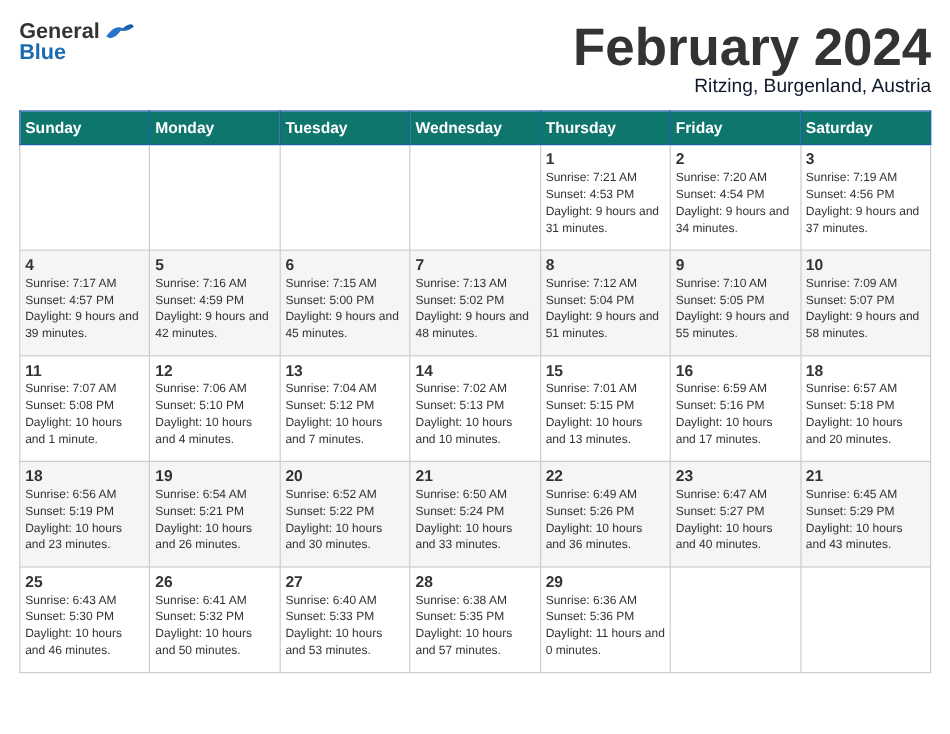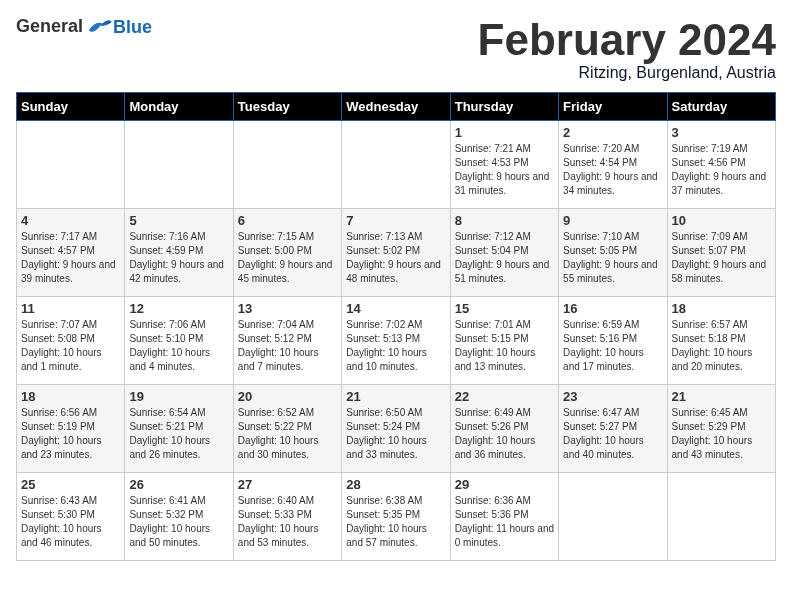--- a/index.html
+++ b/index.html
@@ -50,21 +50,21 @@
       font-size: 16px;
       color: #0f172a;
       font-weight: normal;
     }
     table {
       width: 100%;
       border-collapse: collapse;
       table-layout: fixed;
     }
     thead th {
-      background-color: #000000;
+      background-color: #0f766e;
       color: #fff;
       font-size: 13px;
       font-weight: bold;
       padding: 6px 4px;
       text-align: left;
       border: 1px solid #1a5fa8;
     }
     tbody td {
       border: 1px solid #ccc;
       vertical-align: top;
@@ -91,21 +91,21 @@
     }
     .empty-cell {
       background: #fff !important;
     }
   </style>
 </head>
 <body>
 
 <div class="header">
   <div class="logo">
-    <div style="display:flex;flex-direction:row;align-items:flex-end;line-height:1.1;">
+    <div style="display:flex;flex-direction:column;align-items:flex-start;line-height:1.1;">
       <div style="display:flex;align-items:center;">
         <span class="logo-text-general">General</span>
         <svg class="logo-icon" viewBox="0 0 40 30" xmlns="http://www.w3.org/2000/svg">
           <path d="M5,20 Q15,5 25,10 Q30,5 38,8 Q30,15 22,13 Q18,20 10,22 Z" fill="#2673c8"></path>
           <path d="M25,10 Q35,2 38,8 Q32,12 25,10Z" fill="#1a5fa8"></path>
         </svg>
       </div>
       <span class="logo-text-blue" style="margin-top:-4px;">Blue</span>
     </div>
   </div>

